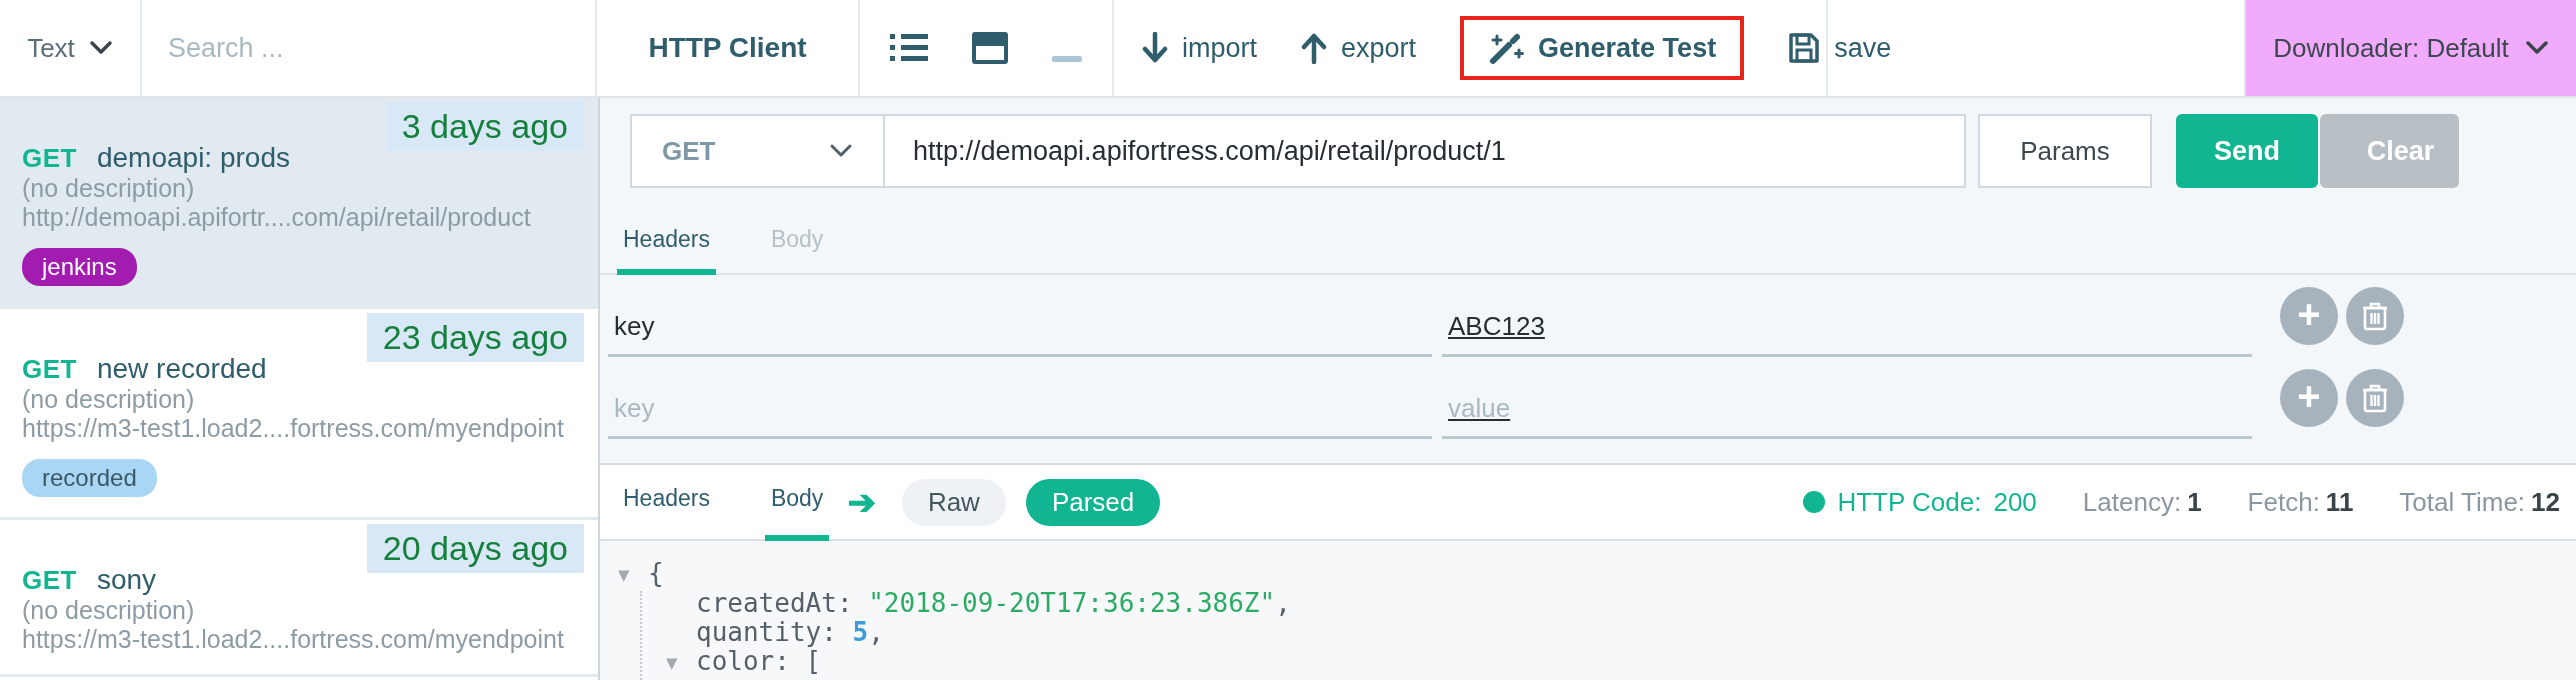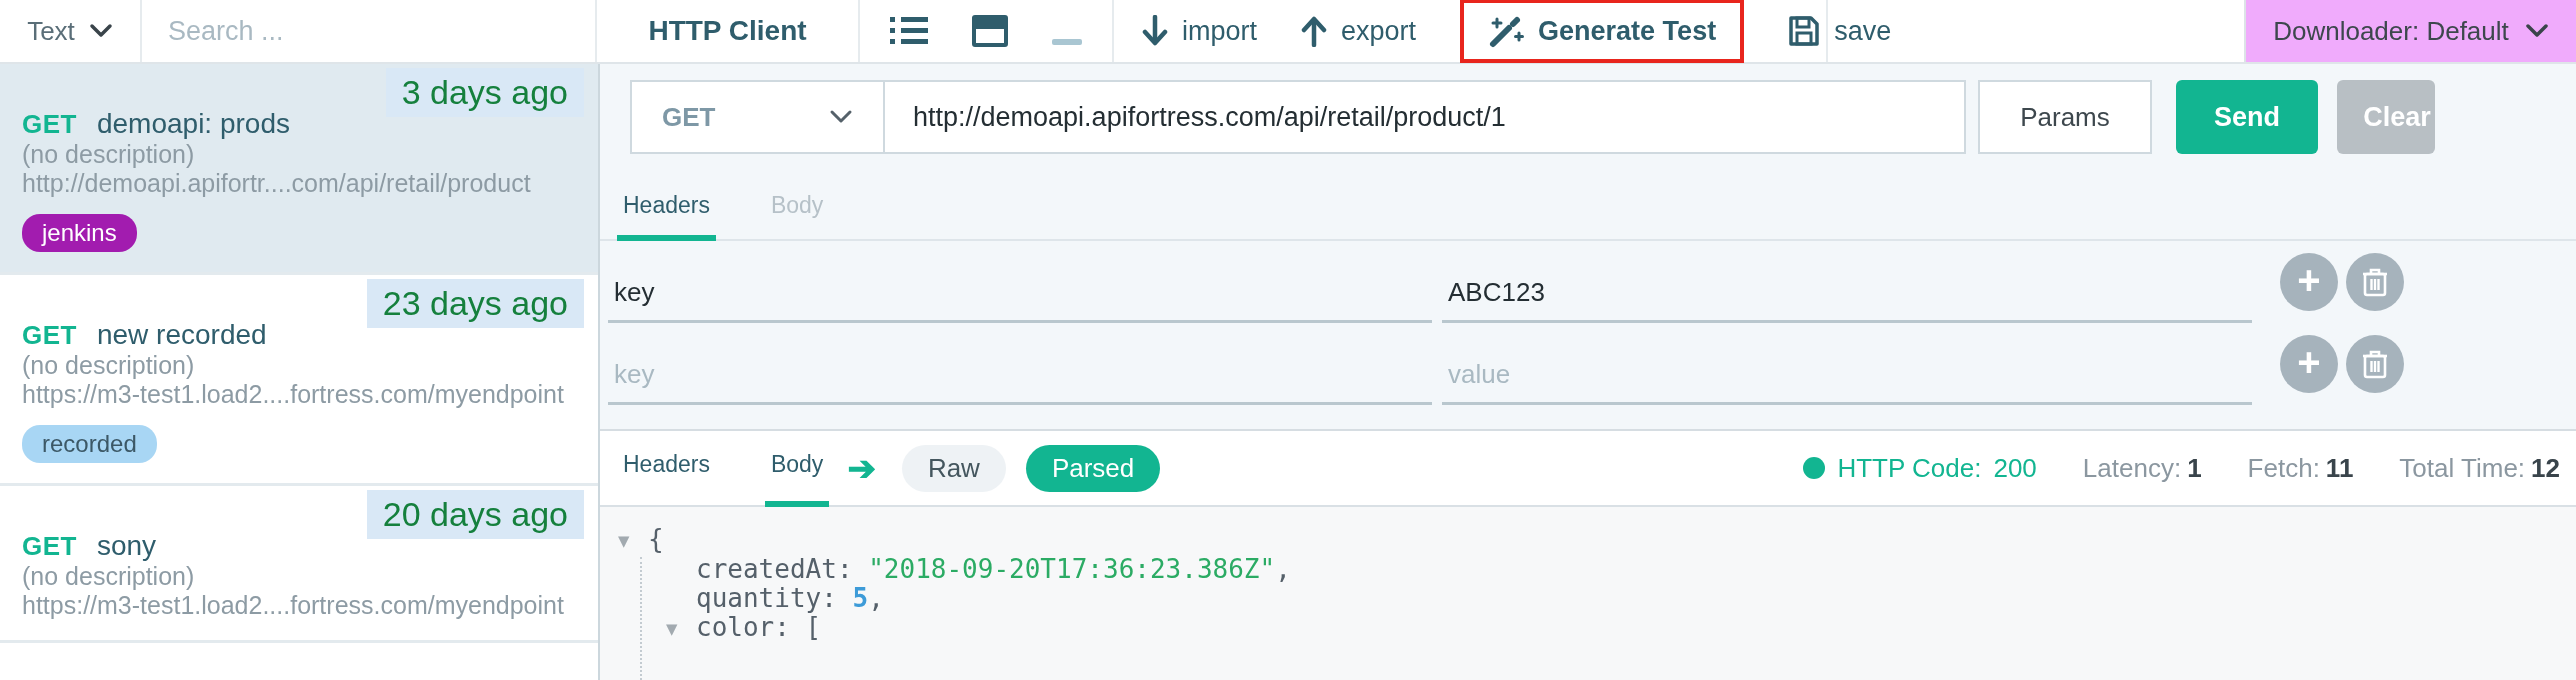--- a/index.html
+++ b/index.html
@@ -1,21 +1,21 @@
 <!DOCTYPE html>
 <html><head>
 <meta charset="utf-8">
 <style>
   * { margin:0; padding:0; box-sizing:border-box; }
   html,body { width:2576px; height:680px; overflow:hidden; }
   body { font-family:"Liberation Sans", sans-serif; background:#fff; }
   .app { width:2576px; height:680px; display:flex; flex-direction:column; overflow:hidden; background:#fff; }
 
   
-  .topbar { height:64px; flex:none; display:flex; align-items:stretch; background:#fff; border-bottom:2px solid #dfe5e9; }
+  .topbar { height:98px; flex:none; display:flex; align-items:stretch; background:#fff; border-bottom:2px solid #dfe5e9; }
   .tb-filter { width:142px; flex:none; display:flex; align-items:center; justify-content:center; gap:14px; border-right:2px solid #e6ebee; color:#5a6e78; font-size:26px; cursor:pointer; }
   .tb-search { width:455px; flex:none; display:flex; align-items:center; padding:0 26px; border-right:2px solid #e6ebee; }
   .tb-search input { border:none; outline:none; width:100%; font-size:27px; color:#44565e; font-family:"Liberation Sans", sans-serif; }
   .tb-search input::placeholder { color:#a9b9c2; }
   .tb-title { width:263px; flex:none; display:flex; align-items:center; justify-content:center; font-size:28px; font-weight:bold; color:#2f5d6c; border-right:2px solid #e6ebee; }
   .tb-icons { width:254px; flex:none; display:flex; align-items:center; justify-content:center; gap:44px; border-right:2px solid #e6ebee; }
   .tb-actions { width:714px; flex:none; display:flex; align-items:center; gap:44px; padding-left:28px; border-right:2px solid #e6ebee; }
   .tb-action { display:flex; align-items:center; gap:14px; color:#2f5d6c; font-size:27px; cursor:pointer; white-space:nowrap; }
   .tb-action.generate { font-weight:bold; border:4px solid #e8251d; padding:10px 24px; }
   .tb-spacer { flex:1; }
@@ -43,33 +43,33 @@
 
   
   .content { flex:1; background:#f3f7fa; display:flex; flex-direction:column; overflow:hidden; }
 
   .request-row { margin:16px 30px 0 30px; height:74px; flex:none; display:flex; align-items:stretch; }
   .url-bar { display:flex; width:1336px; background:#fff; border:2px solid #cfd9df; }
   .method-select { width:253px; flex:none; display:flex; align-items:center; justify-content:space-between; padding:0 30px; border-right:2px solid #cfd9df; color:#7e98a6; font-weight:bold; font-size:26px; cursor:pointer; }
   .url-input { flex:1; border:none; outline:none; padding:0 28px; font-size:27px; color:#242e33; font-family:"Liberation Sans", sans-serif; background:#fff; }
   .params-btn { margin-left:12px; width:174px; background:#fff; border:2px solid #cfd9df; color:#3d474d; font-size:26px; display:flex; align-items:center; justify-content:center; cursor:pointer; }
   .send-btn { margin-left:24px; width:142px; background:#12b591; color:#fff; font-weight:bold; font-size:27px; border:none; border-radius:6px; display:flex; align-items:center; justify-content:center; cursor:pointer; }
-  .clear-btn { margin-left:19px; width:98px; background:#b8bfc4; color:#fff; font-weight:bold; font-size:27px; border:none; border-radius:6px; display:flex; align-items:center; justify-content:center; cursor:pointer;padding-left:22px; }
+  .clear-btn { margin-left:2px; width:139px; background:#b8bfc4; color:#fff; font-weight:bold; font-size:27px; border:none; border-radius:6px; display:flex; align-items:center; justify-content:center; cursor:pointer;padding-left:22px; }
 
   .req-tabs { margin-top:26px; flex:none; display:flex; gap:40px; padding-left:8px; border-bottom:2px solid #dee5ea; }
   .tab { font-size:23px; padding:12px 6px 16px; border-bottom:6px solid transparent; margin-bottom:-2px; cursor:pointer;margin-left:9px; }
   .tab.active { color:#2f5d6c; border-bottom-color:#12b591; }
   .tab.inactive { color:#b6c1c8; }
   .tab.dark { color:#2f5d6c; }
 
   .kv-section { flex:none; padding-left:8px; }
   .kv-row { display:flex; align-items:center; height:82px; }
   .kv-key, .kv-value { background:transparent; border:none; border-bottom:3px solid #b9c7ce; outline:none; font-size:26px; padding:0 6px 12px; font-family:"Liberation Sans", sans-serif; color:#242e33; align-self:flex-end; }
   .kv-key { width:824px; }
-  .kv-value { width:810px; margin-left:10px; }
+  .kv-value { width:810px; margin-left:10px;text-decoration:underline; }
   .kv-key::placeholder, .kv-value::placeholder { color:#a9b9c2; }
   .kv-actions { display:flex; gap:8px; margin-left:28px; }
   .circle-btn { width:58px; height:58px; border-radius:50%; background:#a6b3bc; border:none; color:#fff; display:flex; align-items:center; justify-content:center; cursor:pointer; }
   .plus-glyph { font-size:40px; font-weight:bold; line-height:1; margin-top:-4px; }
 
   .resp-bar { margin-top:24px; flex:none; height:78px; background:#fff; border-top:2px solid #d6dde2; border-bottom:2px solid #d9e0e5; display:flex; align-items:center; padding:0 16px 0 8px; }
   .resp-tabs { display:flex; gap:40px; align-self:stretch; align-items:stretch; }
   .resp-tabs .tab { display:flex; align-items:center; }
   .arrow-right { color:#12b591; font-size:34px; font-weight:bold; margin:0 26px 0 18px; }
   .pill { padding:8px 26px; border-radius:30px; font-size:26px; cursor:pointer; }

